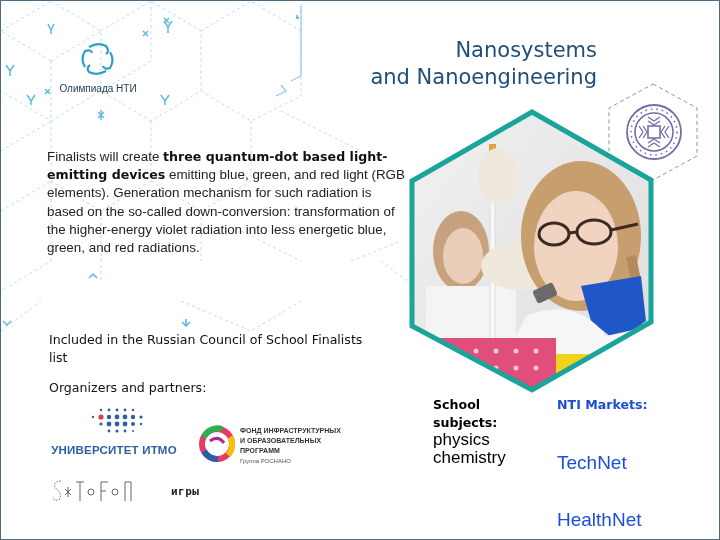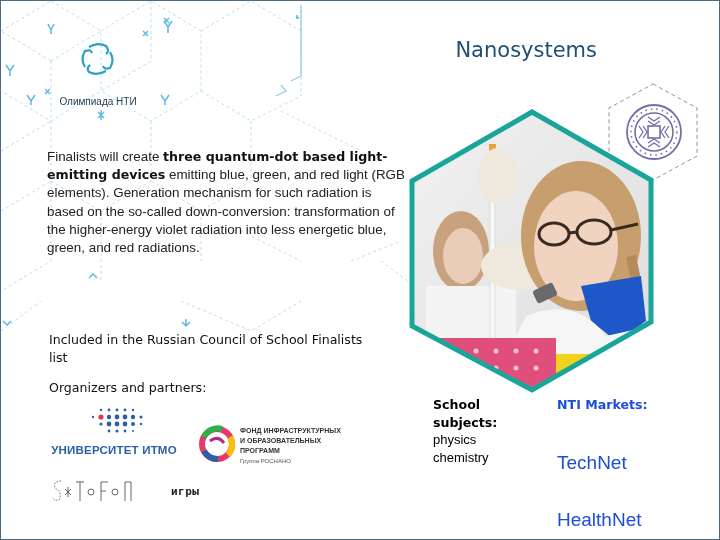--- a/index.html
+++ b/index.html
@@ -7,21 +7,21 @@
       width: 720px; height: 540px; overflow: hidden; background: #ffffff;
       font-family: "DejaVu Sans", sans-serif; position: relative;
     }
     .slide {
       position: absolute; left: 0; top: 0; width: 718px; height: 538px;
       border: 1px solid #4e6a80; background: #fff; overflow: hidden;
     }
     .bg-pattern { position: absolute; left: 0; top: 0; width: 720px; height: 540px; }
     .logo-nti { position: absolute; left: 52px; top: 40px; width: 90px; height: 60px; text-align: center; }
     .logo-nti svg { display: block; margin: 0 auto; }
-    .logo-nti .label { font-size: 10px; color: #1d3a4f; margin-top: 19px; font-family: "Liberation Sans", sans-serif; }
+    .logo-nti .label { font-size: 10px; color: #1d3a4f; margin-top: 6px; font-family: "Liberation Sans", sans-serif; }
     .title {
       position: absolute; right: 122px; top: 36px; text-align: right;
       font-family: "DejaVu Sans", sans-serif; font-weight: normal; color: #1f4e79;
       font-size: 21px; line-height: 27px;
     }
     .desc {
       position: absolute; left: 46px; top: 147px; width: 360px;
       font-family: "Liberation Sans", sans-serif; font-size: 13.4px; line-height: 18.2px; color: #222;
     }
     .desc b { font-family: "DejaVu Sans", sans-serif; font-size: 12.6px; color: #111; }
@@ -37,21 +37,21 @@
     .itmo .label { font-family: "Liberation Sans", sans-serif; font-weight: bold; color: #2d5fa6; font-size: 11.5px; letter-spacing: 0.2px; margin-top: 4px; }
     .fond { position: absolute; left: 197px; top: 422px; width: 170px; height: 50px; }
     .fond .text { position: absolute; left: 42px; top: 3px; font-family: "Liberation Sans", sans-serif; font-weight: bold; font-size: 7px; line-height: 10px; color: #333; }
     .fond .sub { font-weight: normal; font-size: 6px; color: #555; }
     .steam { position: absolute; left: 50px; top: 478px; display: flex; align-items: center; }
     .steam .igry { font-family: "DejaVu Sans Mono", monospace; font-weight: bold; font-size: 11px; color: #222; margin-left: 20px; letter-spacing: 0.5px; }
     .hex-photo { position: absolute; left: 405px; top: 105px; }
     .emblem { position: absolute; left: 604px; top: 81px; }
     .subjects { position: absolute; left: 432px; top: 395px; font-size: 12.6px; line-height: 17.5px; color: #000000; }
     .subjects .head { font-family: "DejaVu Sans", sans-serif; font-weight: bold; }
-    .subjects .item { font-family: "Liberation Sans", sans-serif; font-size: 13px; }
+    .subjects .item { font-family: "Liberation Sans", sans-serif; font-size: 17px; }
     .markets { position: absolute; left: 556px; top: 395px; font-size: 12.6px; line-height: 17.5px; color: #1d4ed8; }
     .markets .head { font-family: "DejaVu Sans", sans-serif; font-weight: bold; }
     .markets .item { font-family: "Liberation Sans", sans-serif; font-size: 19px; margin-top: 40px; }
   </style>
 </head>
 <body>
 
 <div class="slide">
 
   <svg class="bg-pattern" viewBox="0 0 720 540">
@@ -91,20 +91,21 @@
         <path d="M31 11 Q36 19 31 27 Q25 29 24 25"></path>
         <path d="M27 30 Q18 35 10 31 Q7 27 11 24"></path>
         <path d="M6 26 Q1 18 6 10 Q12 8 13 12"></path>
       </g>
     </svg>
     <div class="label">Олимпиада НТИ</div>
   </div>
 
   <div class="title">
     <div>Nanosystems</div>
+    <div>and Nanoengineering</div>
   </div>
 
   <svg class="emblem" width="96" height="100" viewBox="0 0 96 100">
     <polygon points="48,2 92,26 92,74 48,98 4,74 4,26" fill="none" stroke="#888" stroke-width="0.9" stroke-dasharray="4,3"></polygon>
     <g stroke="#7a6aa8" fill="none">
       <circle cx="49" cy="50" r="27" stroke-width="1.8"></circle>
       <circle cx="49" cy="50" r="19" stroke-width="1.6"></circle>
       <circle cx="49" cy="50" r="23" stroke-width="1.6" stroke-dasharray="1.5,4"></circle>
       <rect x="43" y="44" width="12" height="12" stroke-width="1.6"></rect>
       <path d="M43 39 l6 4 l6 -4 M43 35 l6 4 l6 -4 M43 61 l6 -4 l6 4 M43 65 l6 -4 l6 4 M38 44 l4 6 l-4 6 M34 44 l4 6 l-4 6 M60 44 l-4 6 l4 6 M64 44 l-4 6 l4 6" stroke-width="1.3"></path>

